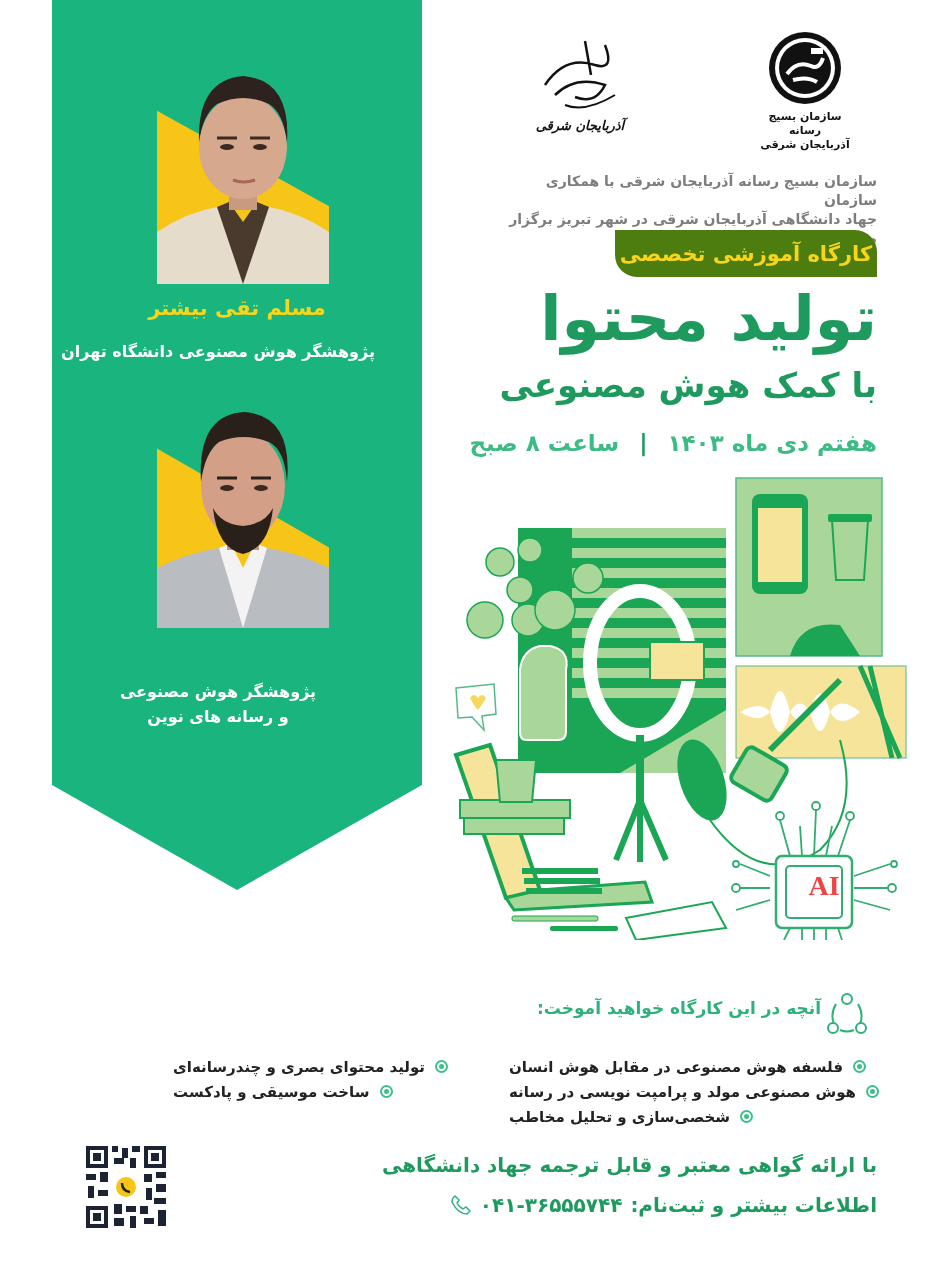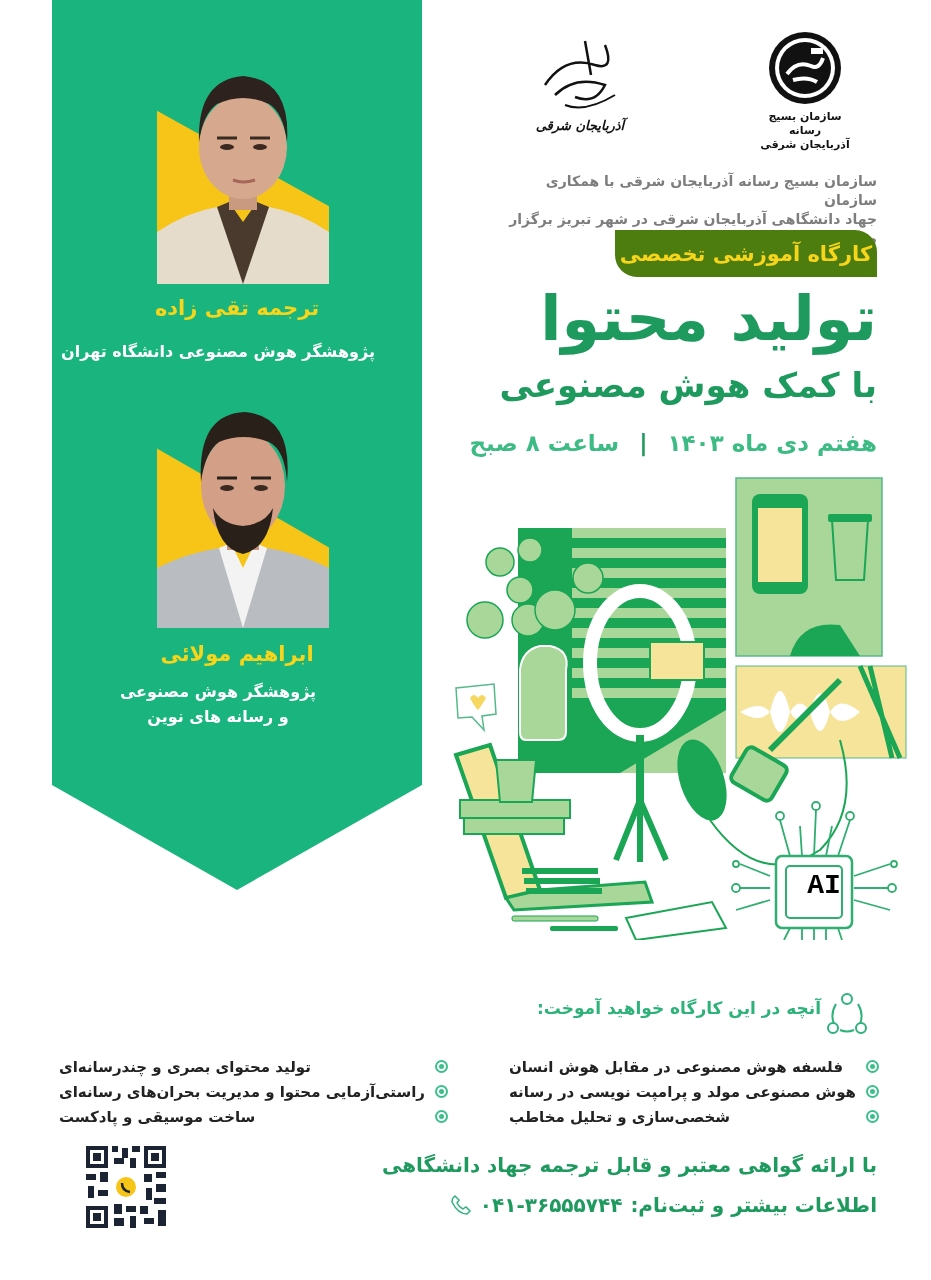--- a/index.html
+++ b/index.html
@@ -65,21 +65,21 @@
   .illus { position: absolute; left: 440px; top: 470px; width: 480px; height: 470px; }
 
   
   .learn-head {
     position: absolute; right: 110px; top: 998px; width: 380px; text-align: right;
     color: #2db27a; font-weight: bold; font-size: 17px;
   }
   .share-icon { position: absolute; left: 824px; top: 992px; }
   .list { position: absolute; list-style: none; }
   .list li {
-    display: flex; align-items: center; justify-content: space-between;
+    display: flex; align-items: center; justify-content: flex-end;
     font-size: 15px; font-weight: bold; color: #222; height: 25px; white-space: nowrap;
   }
   .bullet {
     width: 13px; height: 13px; border-radius: 50%; margin-left: 10px; flex: none;
     border: 2px solid #3cc08a; position: relative; background: #fff;
   }
   .bullet::after {
     content: ""; position: absolute; left: 2px; top: 2px; width: 5px; height: 5px;
     border-radius: 50%; background: #3cc08a;
   }
@@ -116,39 +116,38 @@
 
       <path d="M42 80 Q40 18 86 14 Q134 18 130 80 Q126 50 112 42 Q86 30 60 42 Q46 52 42 80 Z" fill="#2d221d"></path>
 
       <ellipse cx="70" cy="85" rx="7" ry="3" fill="#3a2a22"></ellipse>
       <ellipse cx="103" cy="85" rx="7" ry="3" fill="#3a2a22"></ellipse>
       <path d="M60 76 L80 76" stroke="#3a2a22" stroke-width="3"></path>
       <path d="M93 76 L113 76" stroke="#3a2a22" stroke-width="3"></path>
       <path d="M76 118 Q86 122 98 118" stroke="#a6665a" stroke-width="3" fill="none"></path>
     </svg>
   </div>
-  <div class="sp-name" style="top:296px;">ترجمه تقی زاده</div>
+  <div class="sp-name" style="top:296px;">مسلم تقی بیشتر</div>
   <div class="sp-title" style="top:340px;">پژوهشگر هوش مصنوعی دانشگاه تهران</div>
 
   <div class="photo-wrap" style="top:398px;height:230px;">
     <div class="yellow"></div>
     <svg width="172" height="230" viewBox="0 0 172 230">
       <path d="M0 230 L0 170 Q30 155 62 150 L86 210 L110 150 Q142 155 172 170 L172 230 Z" fill="#b9bcc0"></path>
       <path d="M62 150 L86 230 L110 150 L98 145 L86 170 L74 145 Z" fill="#f3f3f3"></path>
       <rect x="70" y="122" width="32" height="30" fill="#c8957d"></rect>
       <ellipse cx="86" cy="88" rx="42" ry="54" fill="#d39f86"></ellipse>
       <path d="M44 84 Q40 16 88 14 Q136 18 130 84 Q128 52 112 44 Q86 34 62 44 Q48 54 44 84 Z" fill="#2a201a"></path>
       <path d="M56 110 Q60 150 86 156 Q112 150 116 110 Q108 126 86 128 Q64 126 56 110 Z" fill="#2a201a"></path>
       <ellipse cx="70" cy="90" rx="7" ry="3" fill="#3a2a22"></ellipse>
       <ellipse cx="104" cy="90" rx="7" ry="3" fill="#3a2a22"></ellipse>
       <path d="M60 80 L80 80" stroke="#2a201a" stroke-width="3"></path>
       <path d="M94 80 L114 80" stroke="#2a201a" stroke-width="3"></path>
     </svg>
   </div>
-  <div class="sp-name" style="top:642px;">ابراهیم مولائی</div>
   <div class="sp-title" style="top:680px;">پژوهشگر هوش مصنوعی</div>
   <div class="sp-title" style="top:705px;">و رسانه های نوین</div>
 </div>
 
 <div class="logos">
 
   <div class="logo" style="left:225px;top:0;width:100px;">
     <svg width="76" height="76" viewBox="0 0 76 76">
       <circle cx="38" cy="38" r="36" fill="#111"></circle>
       <circle cx="38" cy="38" r="30" fill="#fff"></circle>
@@ -261,21 +260,21 @@
         <circle cx="376" cy="336" r="4"></circle>
         <circle cx="410" cy="346" r="4"></circle>
       <circle cx="296" cy="418" r="4"></circle>
         <circle cx="452" cy="418" r="4"></circle>
         <circle cx="296" cy="394" r="3"></circle>
         <circle cx="454" cy="394" r="3"></circle>
     </g>
     <rect x="336" y="386" width="76" height="72" rx="6" fill="#fff" stroke="#2fae6f" stroke-width="2.5"></rect>
     <rect x="346" y="396" width="56" height="52" rx="4" fill="#fff" stroke="#2fae6f" stroke-width="2"></rect>
   </svg>
-  <div style="position:absolute;left:346px;top:400px;width:56px;text-align:center;direction:ltr;color:#000000;font-weight:bold;font-size:28px;font-family:Liberation Mono, monospace;padding-left:20px;">AI</div>
+  <div style="position:absolute;left:346px;top:400px;width:56px;text-align:center;direction:ltr;color:#ef4444;font-weight:bold;font-size:28px;font-family:Liberation Serif, serif;padding-left:20px;">AI</div>
 </div>
 
 <svg class="share-icon" width="46" height="44" viewBox="0 0 46 44">
   <path d="M12 12 Q6 22 10 32 M34 12 Q40 22 36 32 M16 38 Q23 41 30 38" stroke="#2db27a" stroke-width="2" fill="none"></path>
   <circle cx="23" cy="7" r="5" fill="#fff" stroke="#2db27a" stroke-width="2"></circle>
   <circle cx="9" cy="36" r="5" fill="#fff" stroke="#2db27a" stroke-width="2"></circle>
   <circle cx="37" cy="36" r="5" fill="#fff" stroke="#2db27a" stroke-width="2"></circle>
 </svg>
 <div class="learn-head">آنچه در این کارگاه خواهید آموخت:</div>
 
@@ -291,24 +290,20 @@
   <li>
       <span class="bullet"></span>
       <span>شخصی‌سازی و تحلیل مخاطب</span>
     </li>
 </ul>
 
 <ul class="list list-left">
   <li>
       <span class="bullet"></span>
       <span>تولید محتوای بصری و چندرسانه‌ای</span>
-    </li>
-  <li>
-      <span class="bullet"></span>
-      <span>راستی‌آزمایی محتوا و مدیریت بحران‌های رسانه‌ای</span>
     </li>
   <li>
       <span class="bullet"></span>
       <span>ساخت موسیقی و پادکست</span>
     </li>
 </ul>
 
 <svg class="qr" viewBox="0 0 84 86">
   <rect width="84" height="86" fill="#fff"></rect>
   <g fill="#1c2433">

